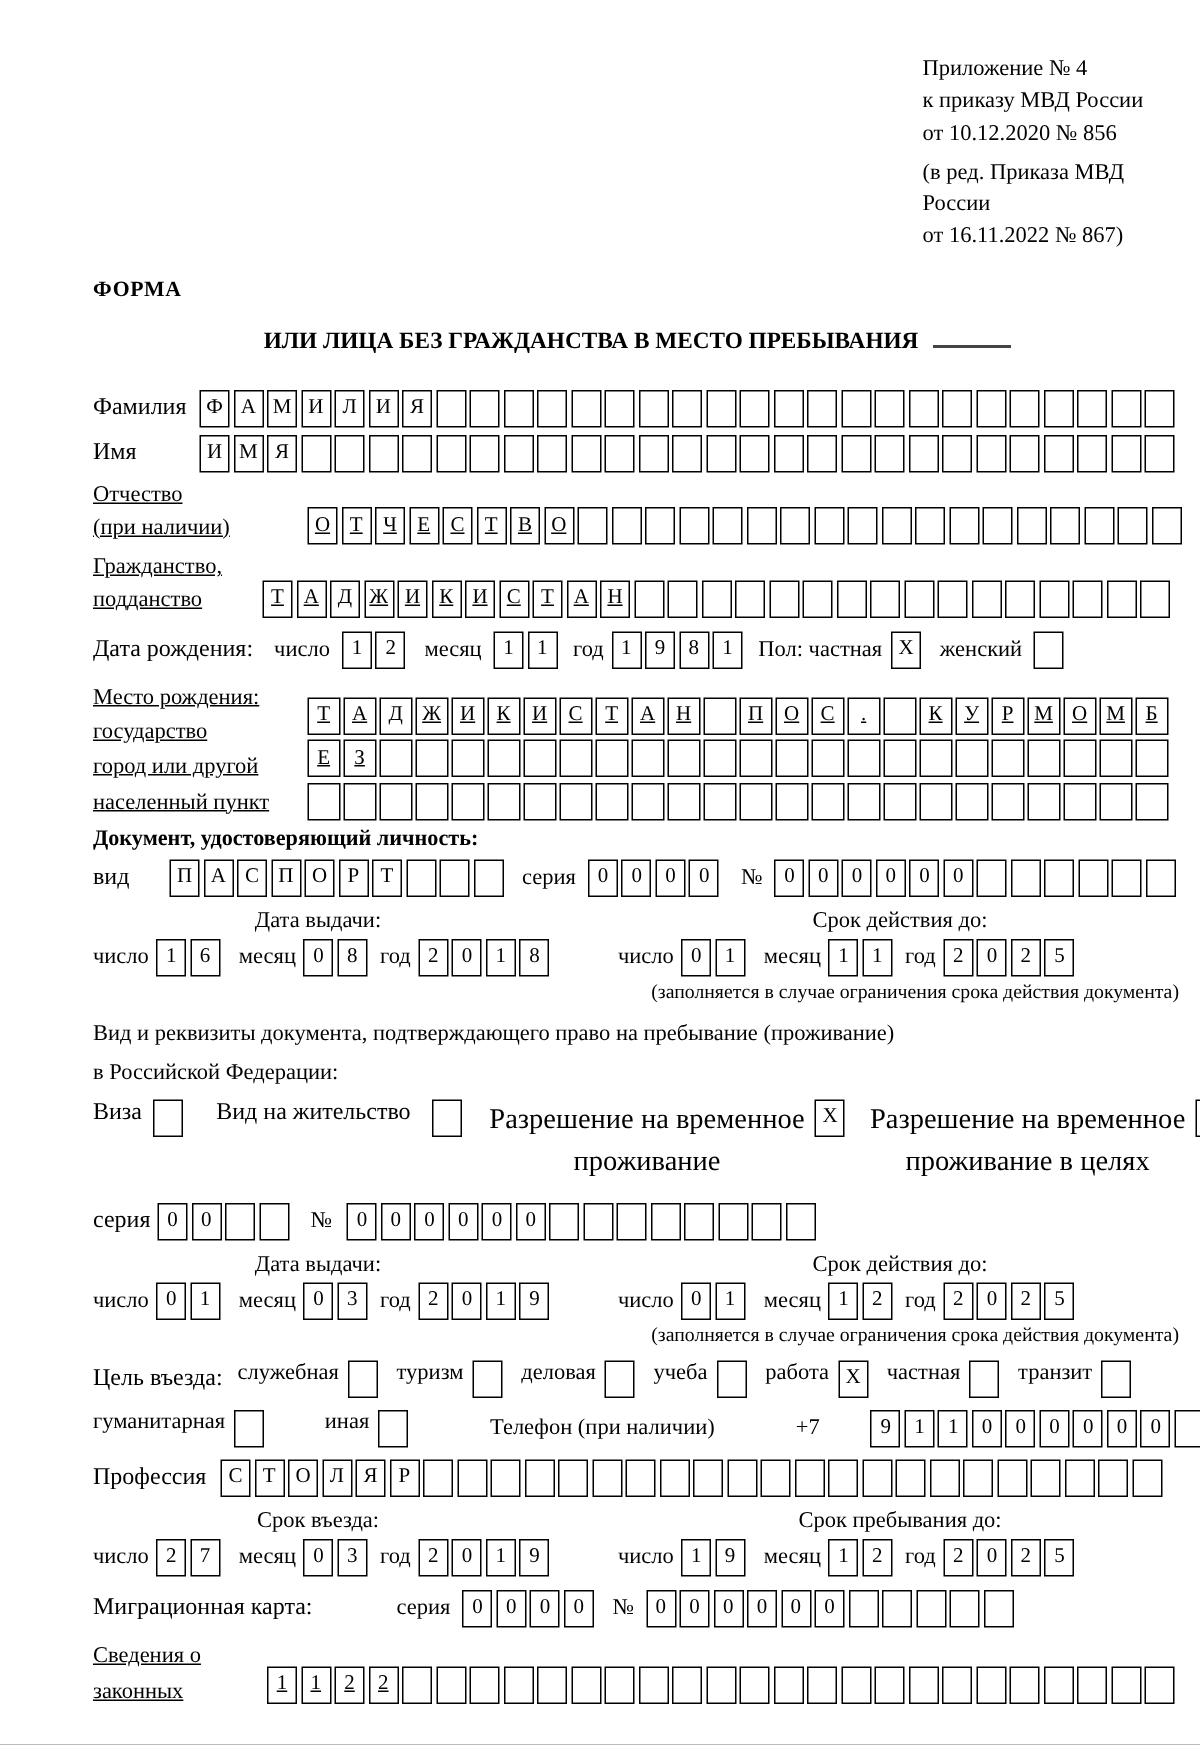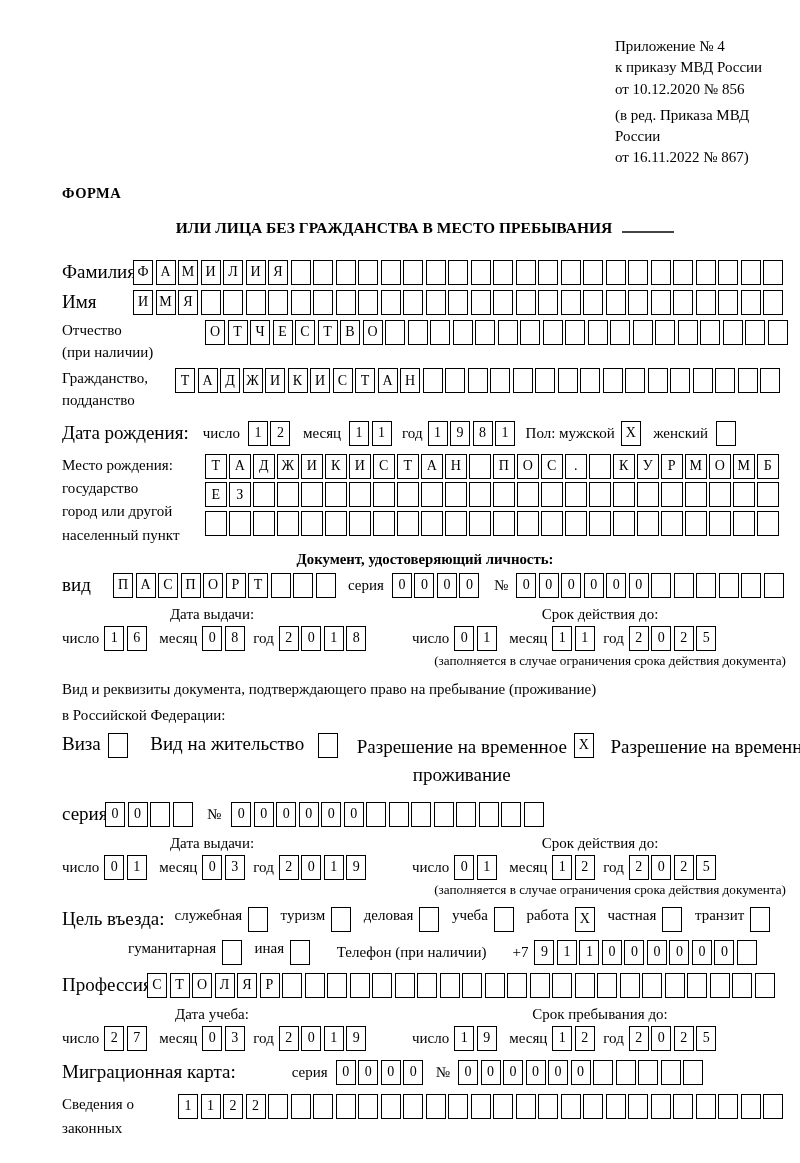--- a/index.html
+++ b/index.html
@@ -9,22 +9,22 @@
     position:relative;box-sizing:border-box;
     padding:36px 12px 10px 62px;overflow:hidden;
   }
   .hdr{margin-left:553px;font-size:15px;line-height:1.42;}
   .hdr .rev{margin-top:5px;}
   .forma{font-weight:bold;font-size:14.5px;text-align:left;padding-right:24px;margin-top:16px;letter-spacing:.5px;}
   .doc-title{font-weight:bold;font-size:15.5px;text-align:center;margin-top:14px;line-height:1.55;}
   .blank-line{display:inline-block;width:52px;border-bottom:2px solid #444;margin-left:10px;}
   .sec-title{font-weight:bold;font-size:14.6px;text-align:center;margin-top:22px;letter-spacing:.2px;}
   .row{display:flex;align-items:center;margin-top:5px;}
-  .rowt{display:flex;align-items:flex-start;margin-top:5px;}
-  .lbl{font-size:19px;flex:none;}
+  .rowt{display:flex;align-items:flex-end;margin-top:5px;text-decoration:underline;}
+  .lbl{font-size:16px;flex:none;}
   .cells{display:inline-flex;flex:none;}
   .cell{
     box-sizing:border-box;flex:none;width:20px;height:25px;margin-right:2.5px;
     border:1.7px solid #000;display:inline-flex;align-items:center;justify-content:center;
     font-size:14px;line-height:1;background:#fff;
   }
   .w .cell{width:21.5px;}
   .lblcol{flex:none;font-size:15px;line-height:1.45;}
   .stack{display:flex;flex-direction:column;}
   .stack .cells{margin-top:3.5px;}
@@ -218,21 +218,21 @@
         <span class="cell">1</span>
         <span class="cell">1</span>
       </span>
     <span class="mini" style="margin:0 5px 0 8px;">год</span>
     <span class="cells">
         <span class="cell">1</span>
         <span class="cell">9</span>
         <span class="cell">8</span>
         <span class="cell">1</span>
       </span>
-    <span class="mini" style="margin:0 6px 0 8px;">Пол: мужской</span>
+    <span class="mini" style="margin:0 6px 0 8px;">Пол: частная</span>
     <span class="cells">
         <span class="cell">X</span>
       </span>
     <span class="mini" style="margin:0 8px 0 10px;">женский</span>
     <span class="cells">
         <span class="cell"></span>
       </span>
   </div>
 
   <div class="rowt" style="margin-top:8px;">
@@ -317,21 +317,21 @@
           <span class="cell"></span>
           <span class="cell"></span>
           <span class="cell"></span>
           <span class="cell"></span>
           <span class="cell"></span>
           <span class="cell"></span>
         </span>
     </span>
   </div>
 
-  <div style="font-weight:bold;font-size:14.8px;text-align:center;margin-top:4px;">Документ, удостоверяющий личность:</div>
+  <div style="font-weight:bold;font-size:14.8px;margin-top:4px;">Документ, удостоверяющий личность:</div>
 
   <div class="row">
     <span class="lbl" style="width:51px;">вид</span>
     <span class="cells">
         <span class="cell">П</span>
         <span class="cell">А</span>
         <span class="cell">С</span>
         <span class="cell">П</span>
         <span class="cell">О</span>
         <span class="cell">Р</span>
@@ -426,20 +426,21 @@
       </span>
     <span class="ptext" style="margin-left:10px;">
       <div>Разрешение на временное</div>
       <div>проживание</div>
     </span>
     <span class="cells">
         <span class="cell">X</span>
       </span>
     <span class="ptext" style="margin-left:8px;">
       <div>Разрешение на временное</div>
+      <div>проживание в целях</div>
     </span>
     <span class="cells">
         <span class="cell"></span>
       </span>
   </div>
 
   <div class="row" style="margin-top:12px;">
     <span class="lbl" style="width:43px;">серия</span>
     <span class="cells">
         <span class="cell">0</span>
@@ -553,21 +554,21 @@
         </span>
       </span>
     <span class="opt">
         <span class="mini">транзит</span>
         <span class="cells">
           <span class="cell"></span>
         </span>
       </span>
   </div>
 
-  <div class="row" style="margin-top:8px;margin-left:66px;">
+  <div class="row" style="margin-top:8px;gap:28px;">
     <span class="opt" style="margin-left:0;">
         <span class="mini">гуманитарная</span>
         <span class="cells">
           <span class="cell"></span>
         </span>
       </span>
     <span class="opt">
         <span class="mini">иная</span>
         <span class="cells">
           <span class="cell"></span>
@@ -618,21 +619,21 @@
         <span class="cell"></span>
         <span class="cell"></span>
         <span class="cell"></span>
         <span class="cell"></span>
         <span class="cell"></span>
       </span>
   </div>
 
   <div class="dates">
     <div class="dcol1">
-      <div class="dtitle" style="width:300px;">Дата учеба:</div>
+      <div class="dtitle" style="width:300px;">Срок въезда:</div>
       <div class="dline">
         <span class="mini">число</span>
         <span class="cells">
             <span class="cell">2</span>
             <span class="cell">7</span>
           </span>
         <span class="mini">месяц</span>
         <span class="cells">
             <span class="cell">0</span>
             <span class="cell">3</span>

